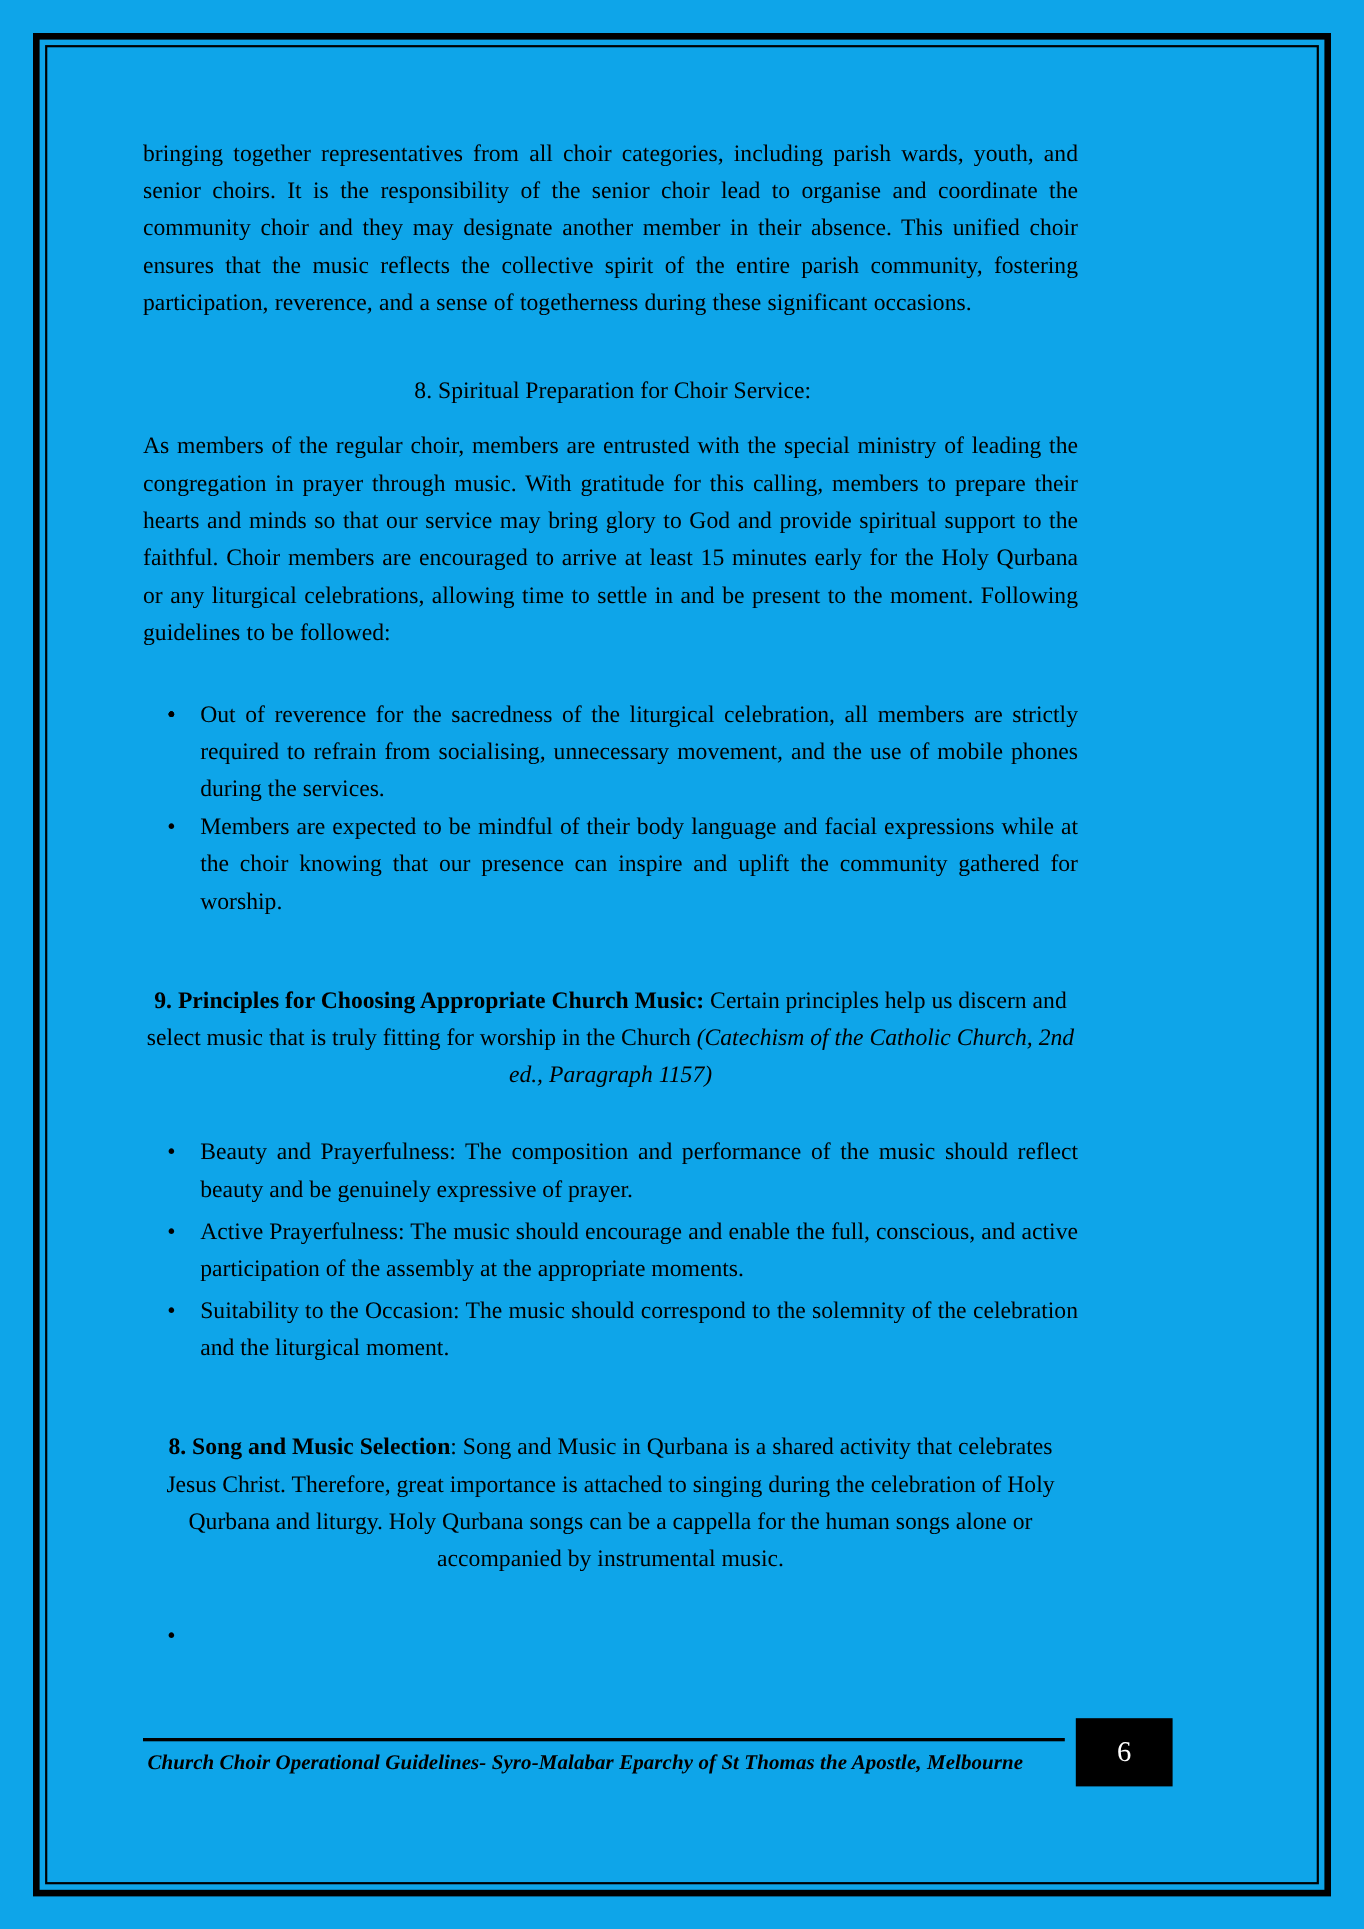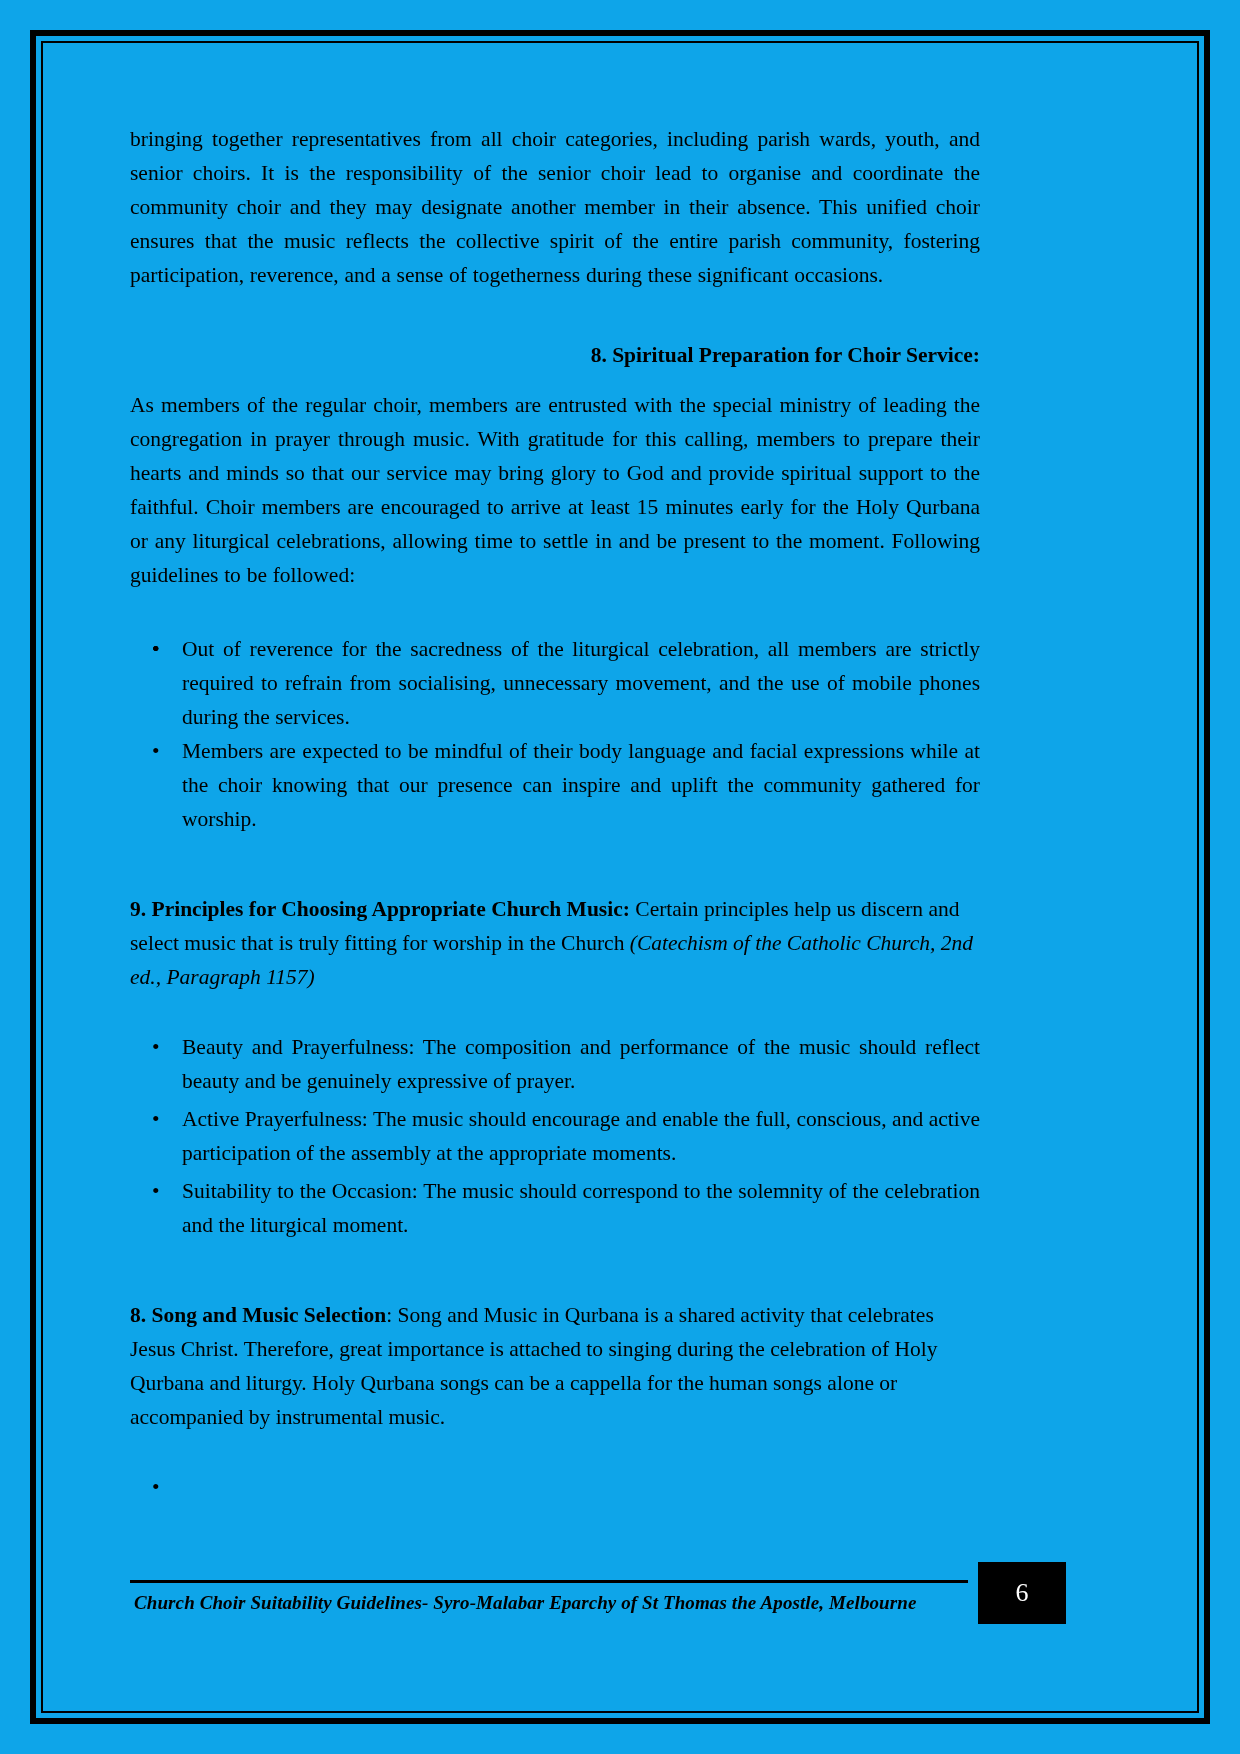--- a/index.html
+++ b/index.html
@@ -48,28 +48,28 @@
     font-size: 21.5px;
     line-height: 34px;
     text-align: justify;
     text-justify: inter-word;
     word-spacing: 0.4px;
   }
   .heading {
     margin: 16px 0 16px 4px;
     font-size: 21.5px;
     line-height: 34px;
-    font-weight: bold;
-    text-align: right;
+    font-weight: normal;
+    text-align: center;
   }
   .heading-inline {
     margin: 20px 0 10px 0;
     font-size: 21.5px;
     line-height: 34px;
-    text-align: left;
+    text-align: center;
   }
   .heading-inline .lead {
     font-weight: bold;
   }
   .cite {
     font-style: italic;
   }
   ul.bullets {
     list-style: none;
     margin: 10px 0 10px 0;
@@ -215,17 +215,17 @@
     <ul class="bullets tight">
       <li>
         <span class="bullet-dot">•</span>
       </li>
     </ul>
 
   </div>
 
   <div class="footer">
     <div class="footer-rule"></div>
-    <div class="footer-text">Church Choir Suitability Guidelines- Syro-Malabar Eparchy of St Thomas the Apostle, Melbourne</div>
+    <div class="footer-text">Church Choir Operational Guidelines- Syro-Malabar Eparchy of St Thomas the Apostle, Melbourne</div>
     <div class="page-number-box">6</div>
   </div>
 
 </div>
 
 </body></html>

